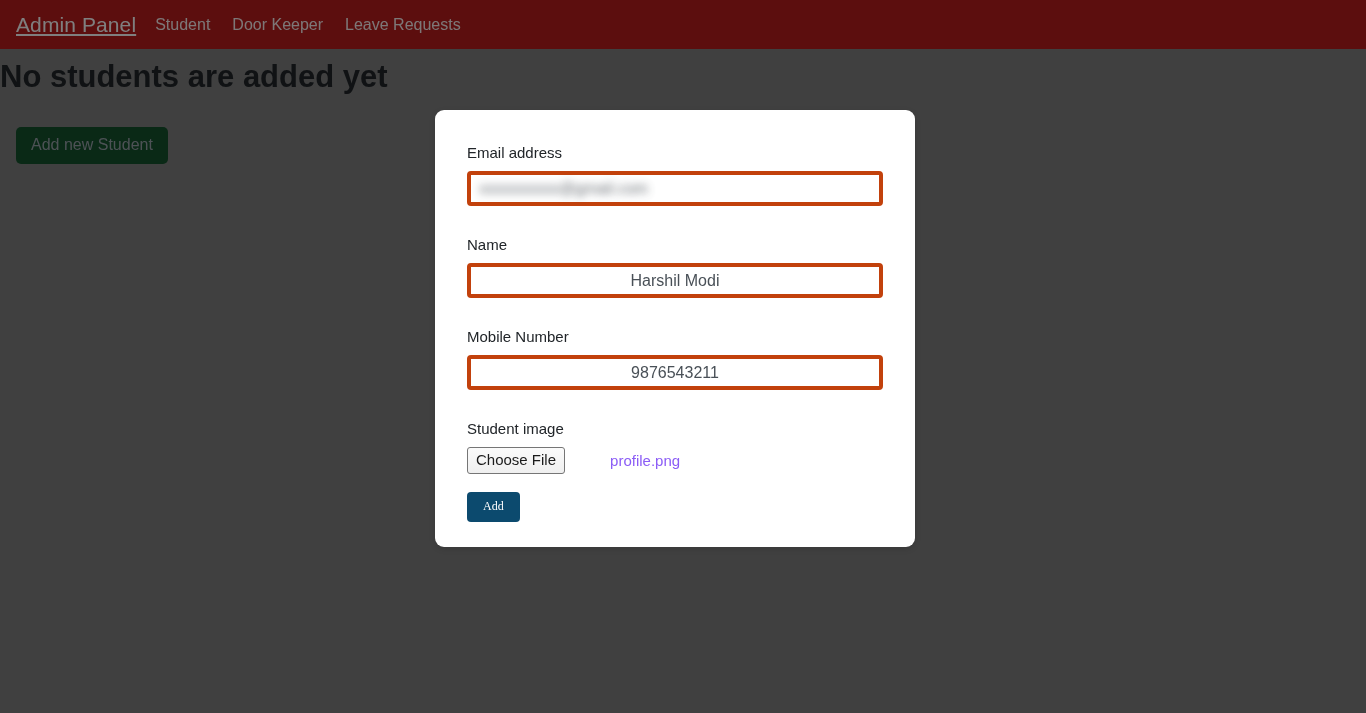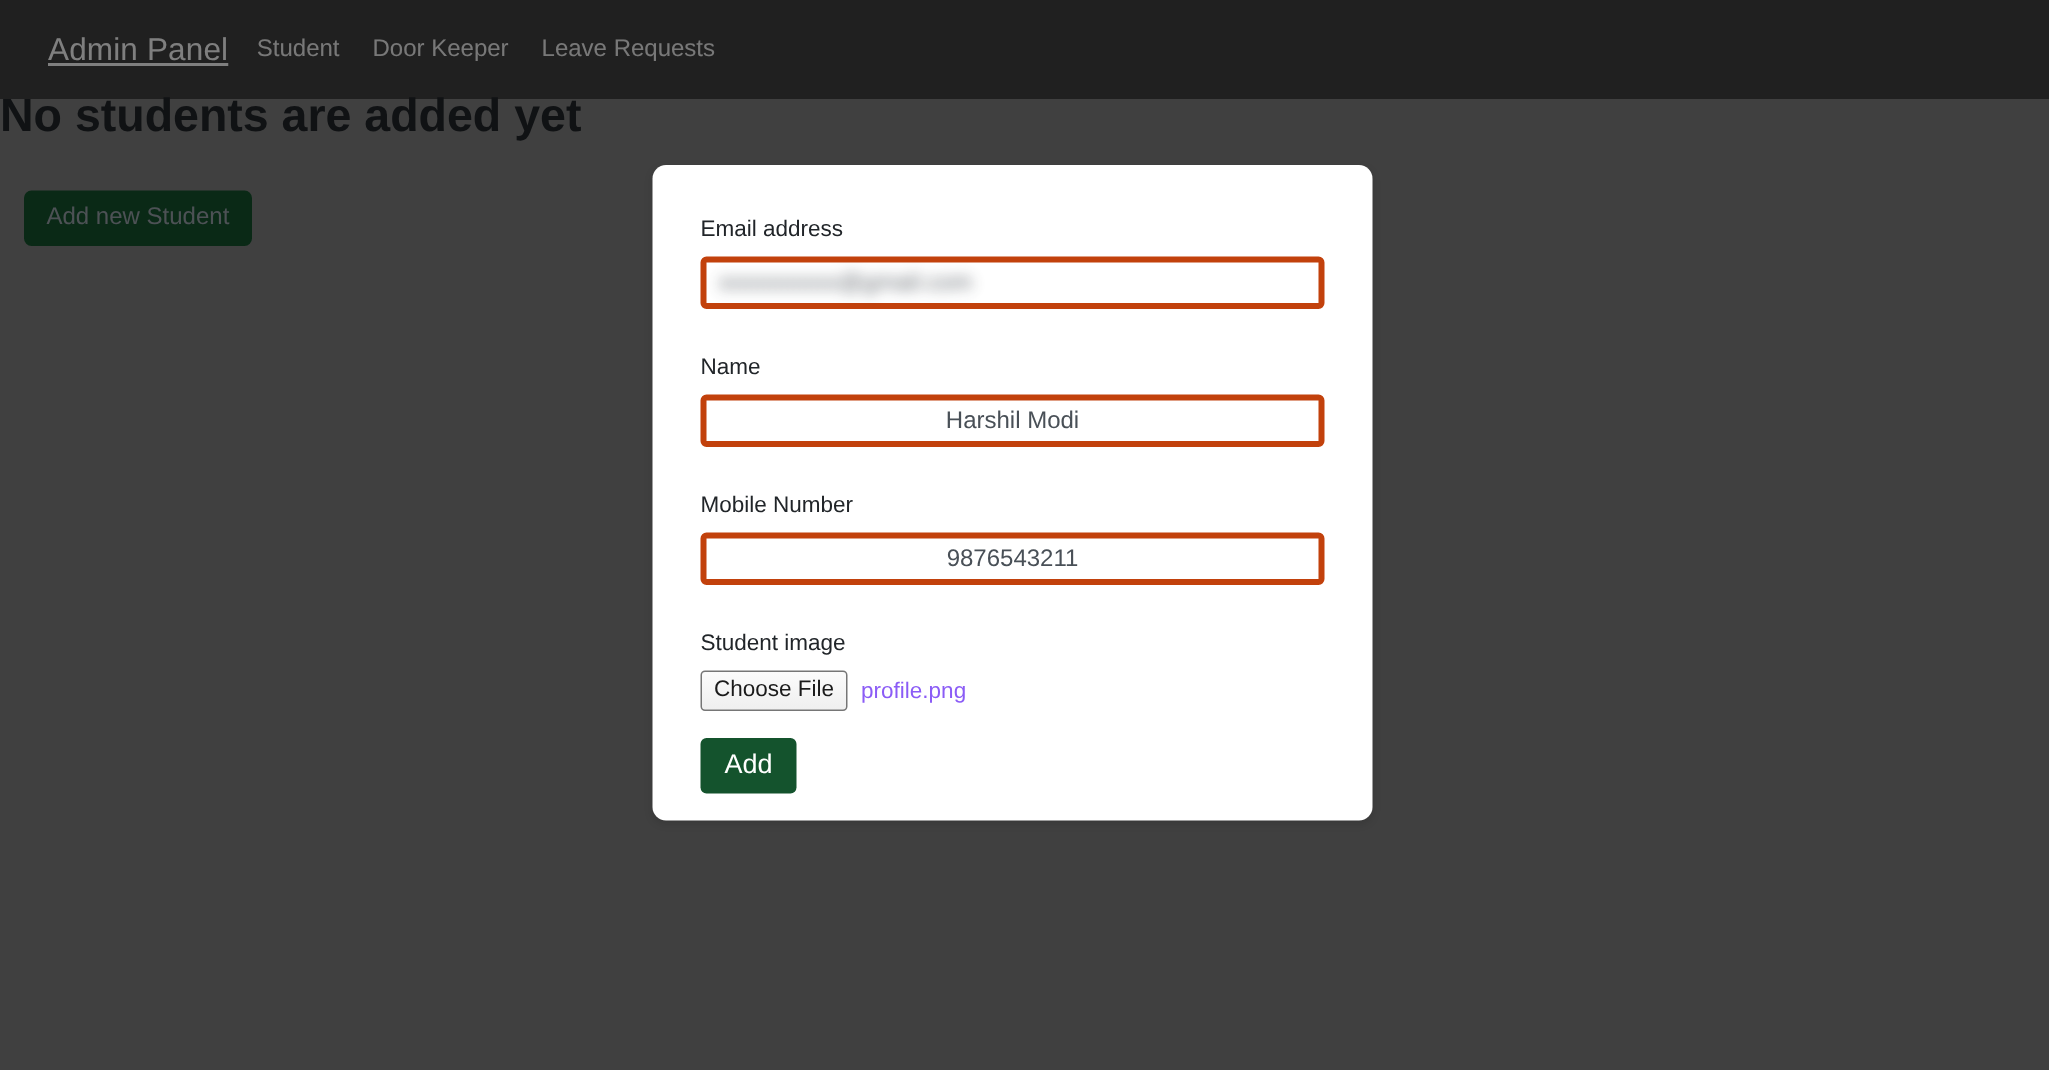--- a/index.html
+++ b/index.html
@@ -13,26 +13,26 @@
     font-family: "Liberation Sans", sans-serif;
     background: #808080;
     position: relative;
   }
 
   
   .navbar {
     position: absolute;
     top: 0; left: 0;
     width: 1366px;
-    height: 66px;
-    background: #404040;
+    height: 49px;
+    background: #b91c1c;
     display: flex;
     align-items: center;
     box-sizing: border-box;
-    padding-left: 32px;
+    padding-left: 16px;
   }
   .navbar-brand {
     color: #ffffff;
     font-size: 21px;
     line-height: 1;
     letter-spacing: 0.1px;
     white-space: nowrap;
     margin-right: 19px;
   }
   .nav-links {
@@ -147,20 +147,21 @@
     -webkit-filter: blur(4.5px);
     white-space: nowrap;
     pointer-events: none;
     opacity: 0.85;
   }
 
   .file-group { margin-bottom: 18px; }
   .file-row {
     display: flex;
     align-items: center;
+    gap: 36px;
   }
   .choose-file-button {
     font-family: "Liberation Sans", sans-serif;
     font-size: 15px;
     color: #1b1b1b;
     background: #efefef;
     background-image: linear-gradient(#fbfbfb, #efefef);
     border: 1px solid #767676;
     border-radius: 3px;
     padding: 3px 8px 4px 8px;
@@ -169,26 +170,26 @@
   }
   .file-name {
     font-size: 15px;
     color: #8b5cf6;
     margin-left: 9px;
     line-height: 1.2;
     white-space: nowrap;
   }
 
   .submit-button {
-    background: #14532d;
+    background: #0c4a6e;
     color: #ffffff;
     border: none;
     border-radius: 4px;
-    font-size: 18px;
-    font-family: Liberation Sans, sans-serif;
+    font-size: 12px;
+    font-family: Liberation Serif, serif;
     padding: 8px 16px 9px 16px;
     line-height: 1.1;
     cursor: pointer;
   }
 </style>
 </head>
 <body>
 
 <div class="navbar">
   <a class="navbar-brand" href="#">Admin Panel</a>

